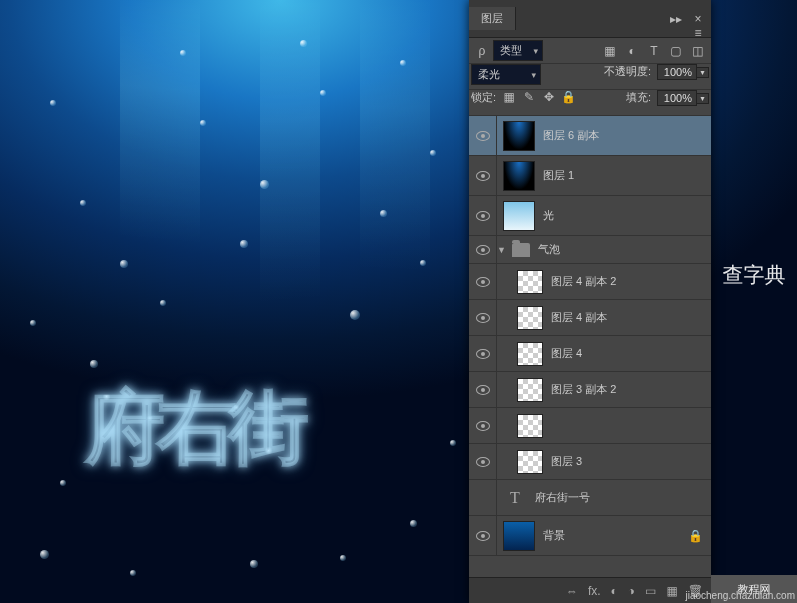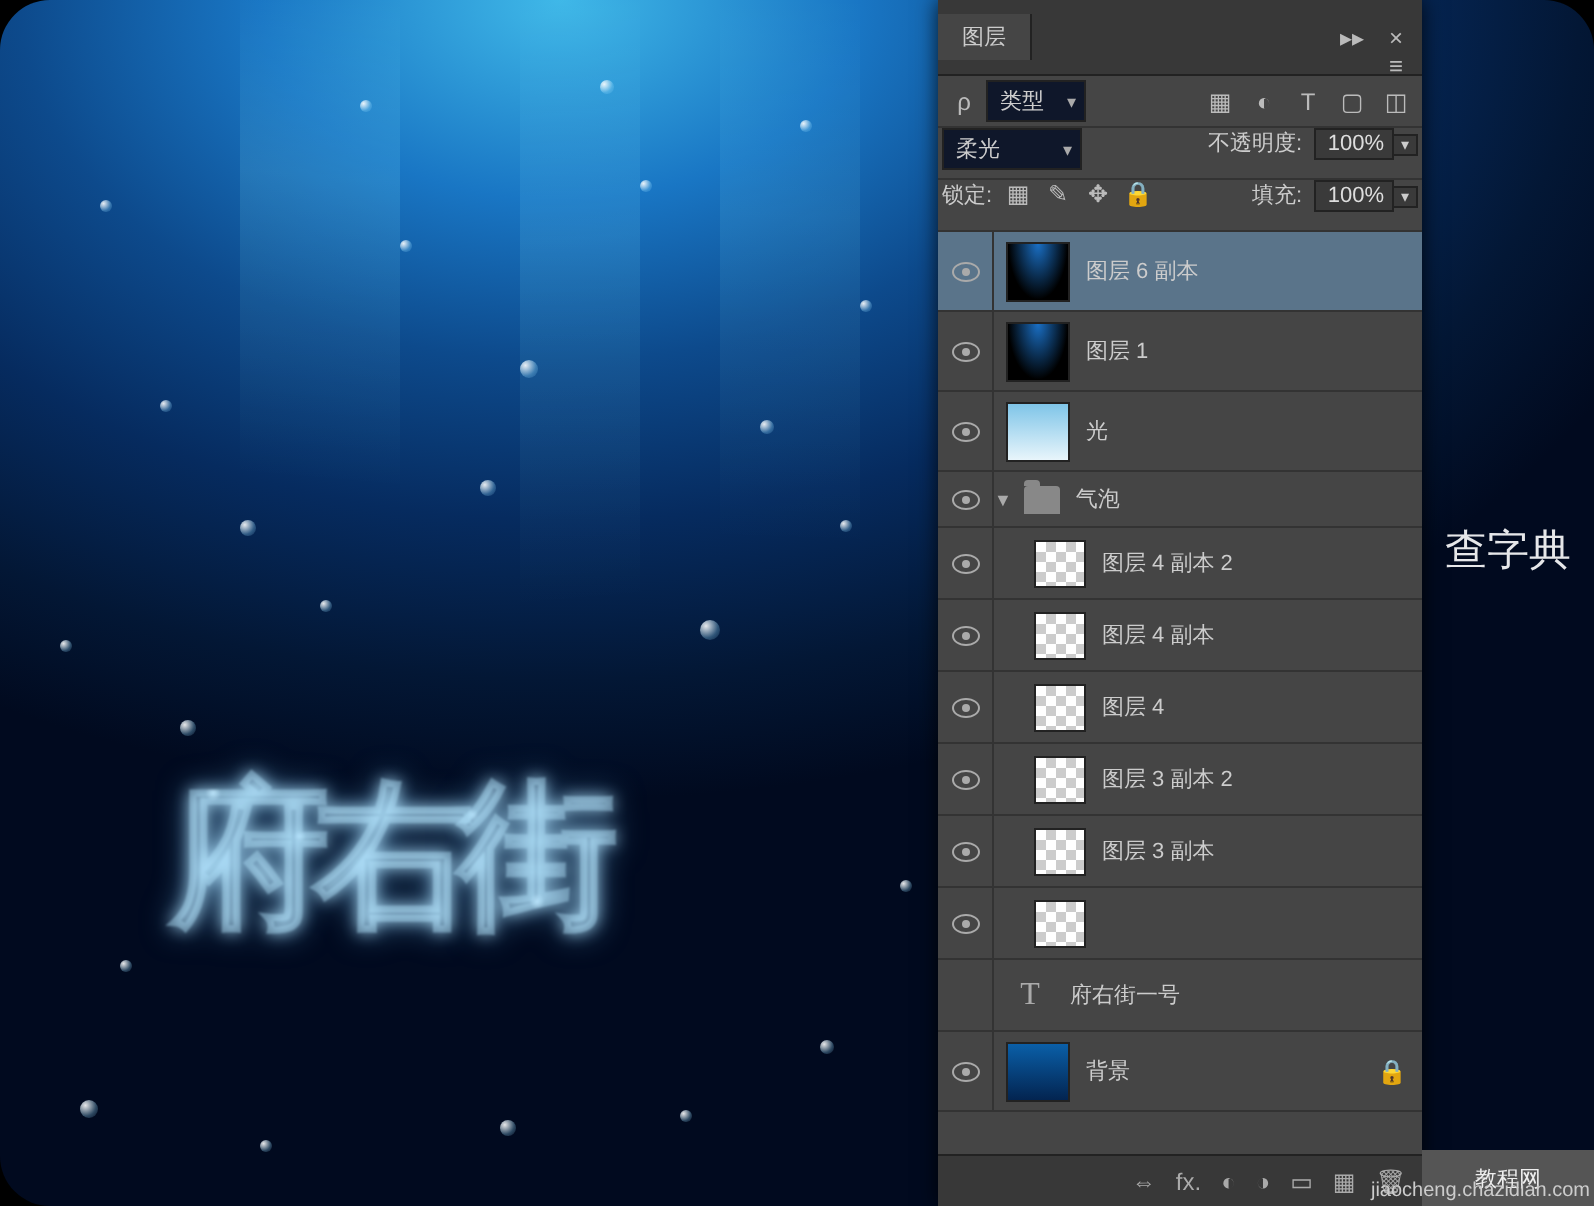--- a/index.html
+++ b/index.html
@@ -2,21 +2,20 @@
 <html><head>
 <meta charset="utf-8">
 <style>
 * { margin: 0; padding: 0; box-sizing: border-box; font-family: "Microsoft YaHei", sans-serif; }
 body { width: 797px; height: 603px; background: #000; position: relative; overflow: hidden; }
 
 .canvas {
   width: 797px; height: 603px;
   background: radial-gradient(ellipse 600px 400px at 280px 0px, #3fb8e8 0%, #1976c4 25%, #0d4a8c 45%, #062b5f 65%, #031735 85%, #010a1f 100%);
   position: relative;
-  border-radius: 25px;
 }
 .canvas::before {
   content: ""; position: absolute; inset: 0;
   background:
     linear-gradient(185deg, transparent 0%, rgba(120,220,255,0.15) 15%, transparent 40%) 120px 0 / 80px 100% no-repeat,
     linear-gradient(175deg, transparent 0%, rgba(120,220,255,0.12) 20%, transparent 50%) 260px 0 / 60px 100% no-repeat,
     linear-gradient(182deg, transparent 0%, rgba(120,220,255,0.1) 18%, transparent 45%) 360px 0 / 70px 100% no-repeat;
   mix-blend-mode: screen;
 }
 .bubble-text {
@@ -242,28 +241,28 @@
       <div class="indent"></div>
       <div class="thumb small"></div>
       <div class="layer-label">图层 3 副本 2</div>
     </div>
     <div class="layer-row thin">
       <div class="eye-col">
           <span class="eye"></span>
         </div>
       <div class="indent"></div>
       <div class="thumb small"></div>
-      <div class="layer-label">图层 3 副本</div>
-    </div>
-    <div class="layer-row thin">
-      <div class="eye-col">
-          <span class="eye"></span>
-        </div>
-      <div class="indent"></div>
-      <div class="thumb small"></div>
+    </div>
+    <div class="layer-row thin">
+      <div class="eye-col">
+          <span class="eye"></span>
+        </div>
+      <div class="indent"></div>
+      <div class="thumb small"></div>
+      <div class="layer-label">图层 3</div>
     </div>
     <div class="layer-row thin">
       <div class="eye-col">
           <span class="eye off"></span>
         </div>
       <div class="t-icon">T</div>
       <div class="layer-label">府右街一号</div>
     </div>
     <div class="layer-row">
       <div class="eye-col">

